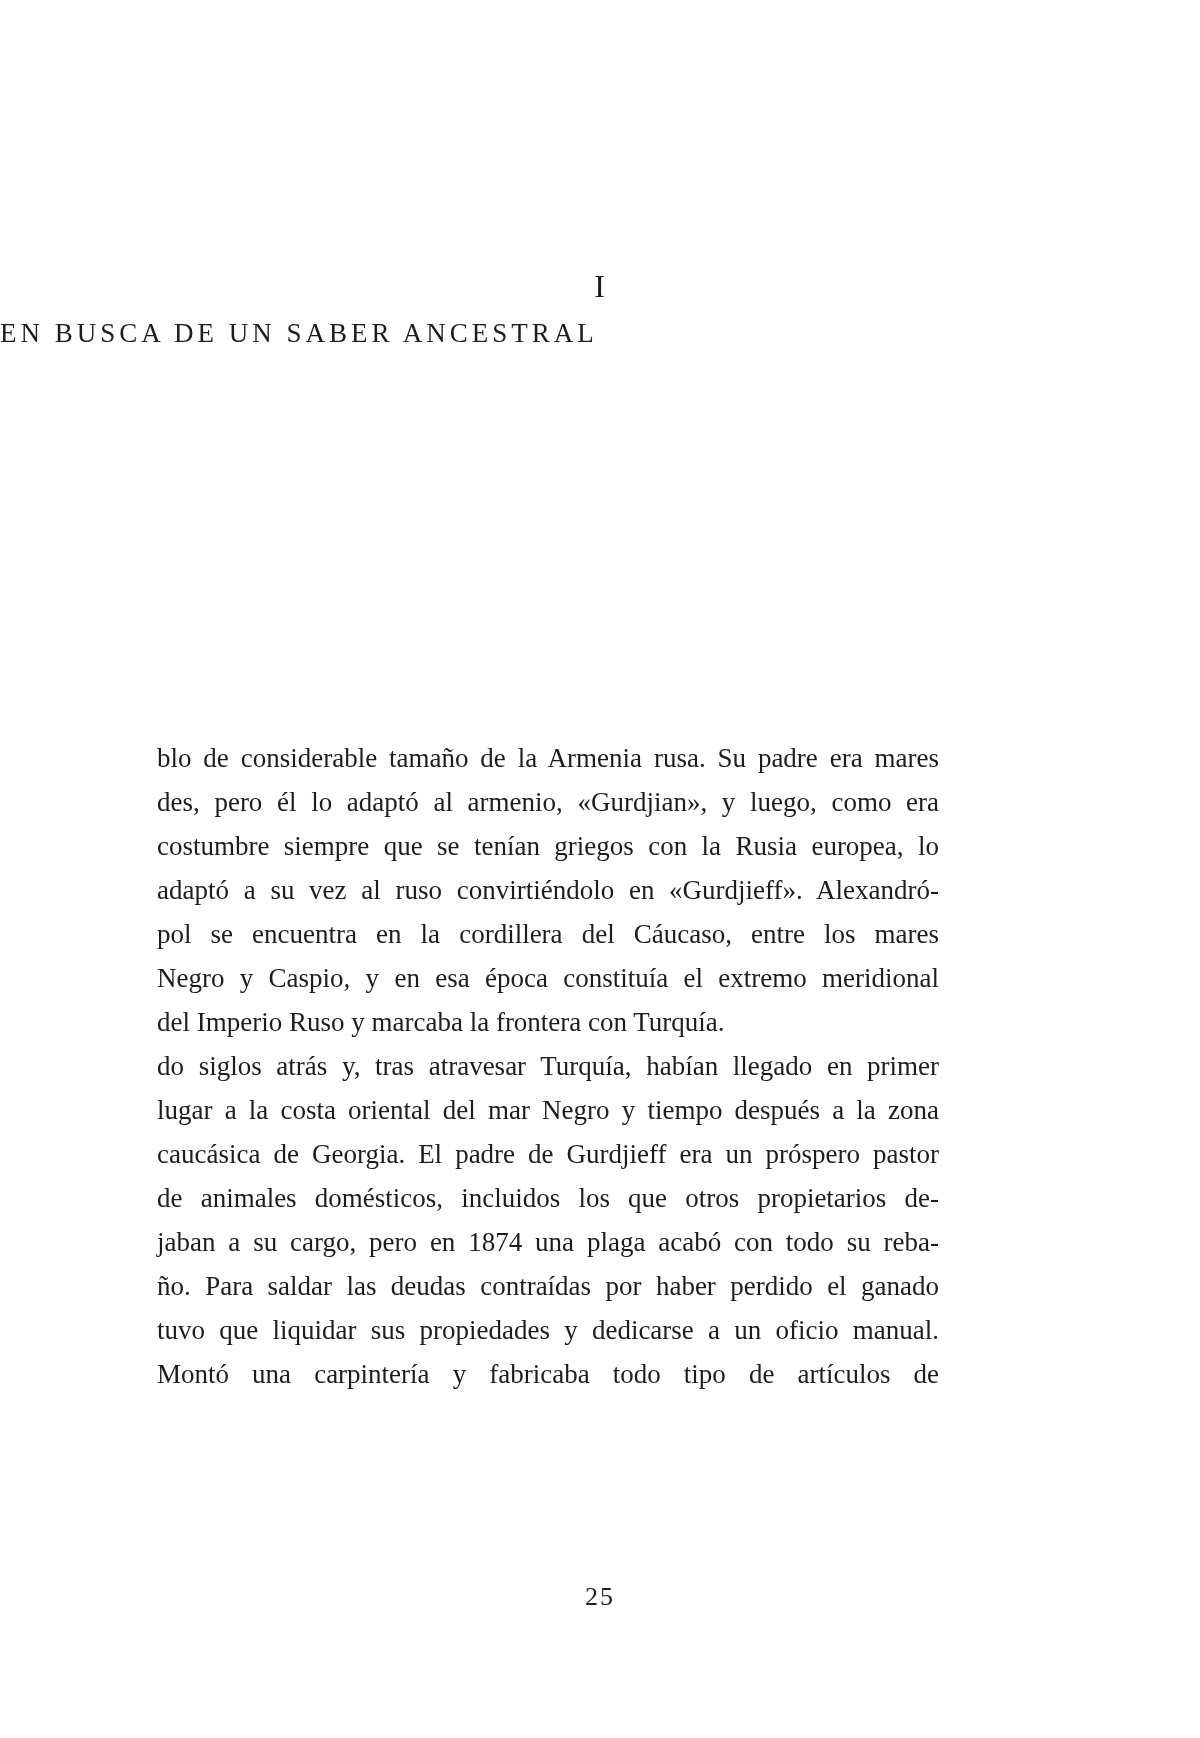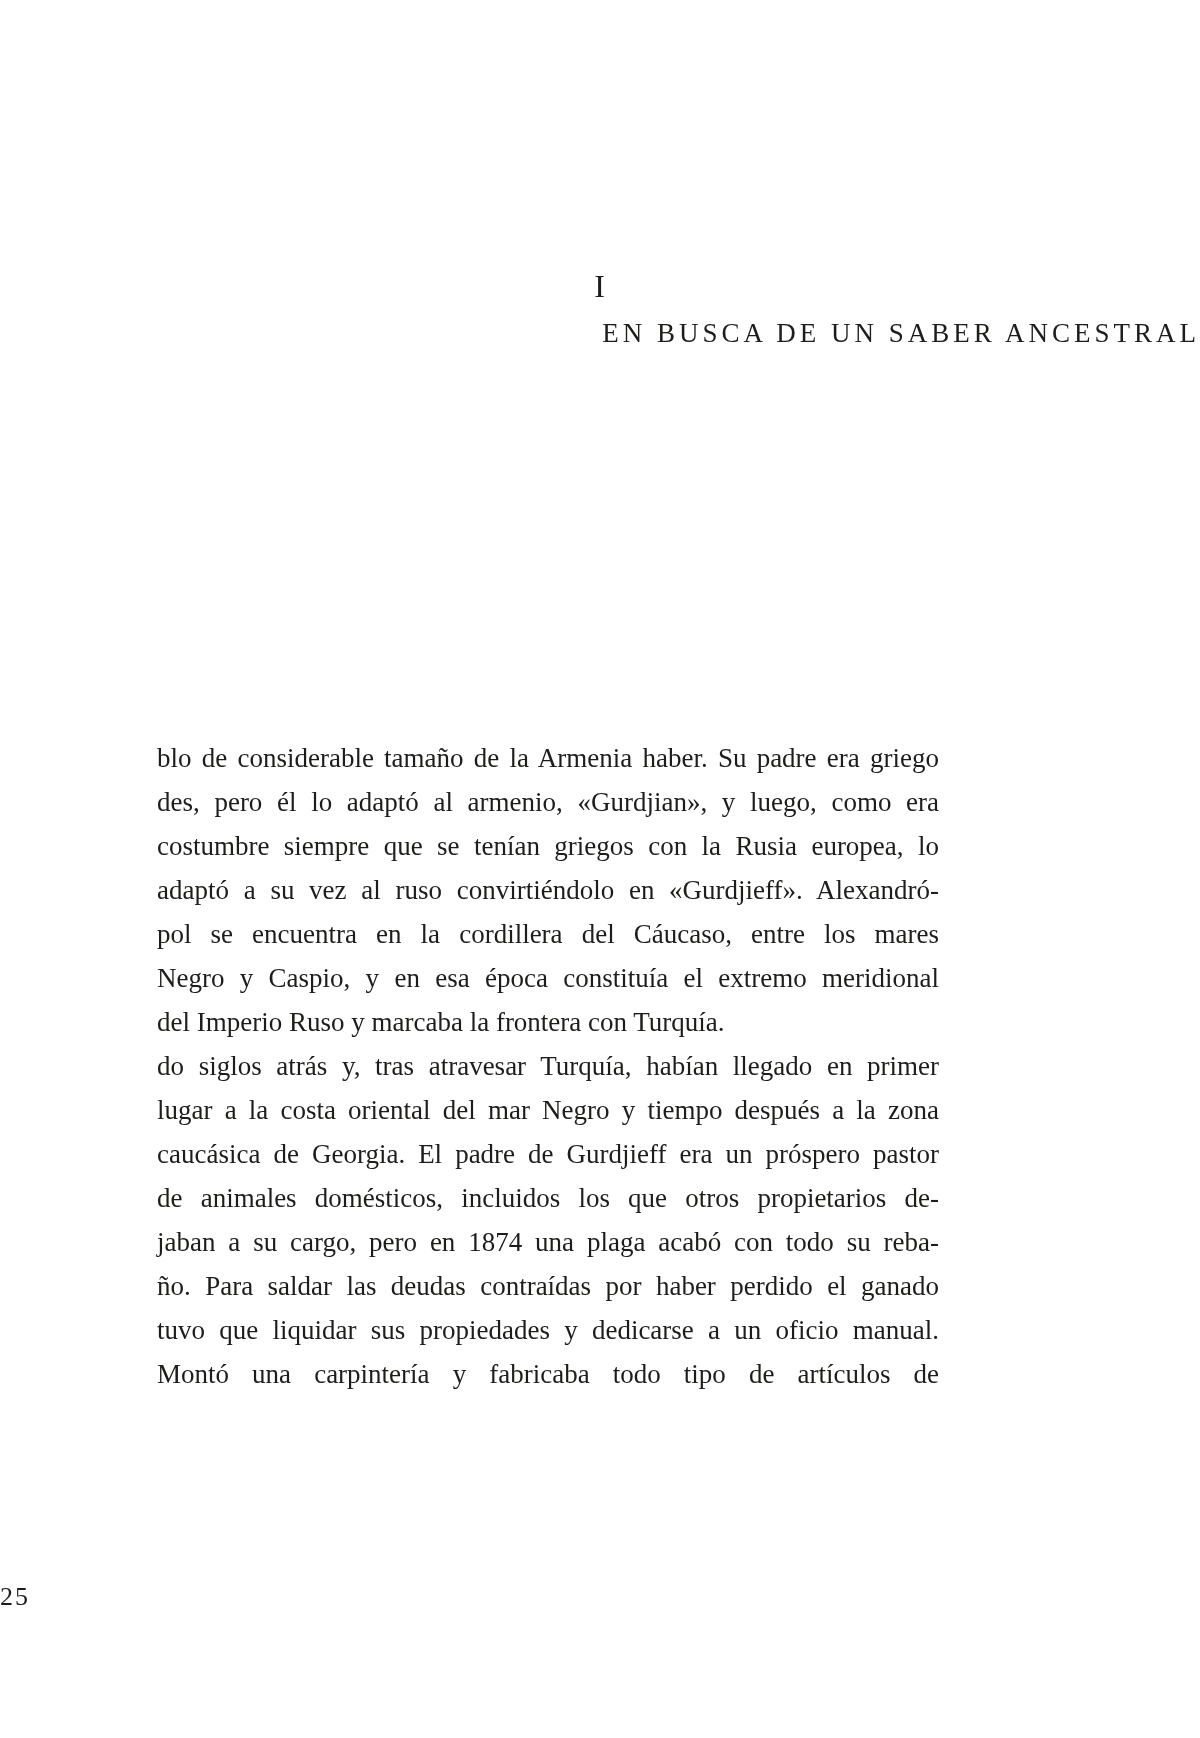--- a/index.html
+++ b/index.html
@@ -23,21 +23,21 @@
     right: 0;
     text-align: center;
     font-size: 32px;
     letter-spacing: 1px;
   }
   .chapter-title {
     position: absolute;
     top: 318px;
     left: 0;
     right: 0;
-    text-align: right;
+    text-align: left;
     font-size: 27px;
     letter-spacing: 4px;
     white-space: nowrap;
   }
   .body-text {
     position: absolute;
     left: 157px;
     top: 736px;
     width: 782px;
     font-size: 27px;
@@ -60,34 +60,34 @@
   .text-line sup {
     font-size: 58%;
     vertical-align: super;
     line-height: 0;
   }
   .page-number {
     position: absolute;
     top: 1582px;
     left: 0;
     right: 0;
-    text-align: left;
+    text-align: center;
     font-size: 26px;
     letter-spacing: 2px;
   }
 </style>
 </head>
 <body>
 
 <div class="page">
   <div class="chapter-number">I</div>
   <div class="chapter-title">EN BUSCA DE UN SABER ANCESTRAL</div>
   <div class="body-text">
       <div class="paragraph">
-        <div class="text-line"><span>blo de considerable tamaño de la Armenia haber. Su padre era griego</span></div>
+        <div class="text-line"><span>blo de considerable tamaño de la Armenia rusa. Su padre era mares</span></div>
         <div class="text-line"><span>des, pero él lo adaptó al armenio, «Gurdjian», y luego, como era</span></div>
         <div class="text-line"><span>costumbre siempre que se tenían griegos con la Rusia europea, lo</span></div>
         <div class="text-line"><span>adaptó a su vez al ruso convirtiéndolo en «Gurdjieff». Alexandró-</span></div>
         <div class="text-line"><span>pol se encuentra en la cordillera del Cáucaso, entre los mares</span></div>
         <div class="text-line"><span>Negro y Caspio, y en esa época constituía el extremo meridional</span></div>
         <div class="text-line short-last"><span>del Imperio Ruso y marcaba la frontera con Turquía.</span></div>
       </div>
       <div class="paragraph">
         <div class="text-line"><span>do siglos atrás y, tras atravesar Turquía, habían llegado en primer</span></div>
         <div class="text-line"><span>lugar a la costa oriental del mar Negro y tiempo después a la zona</span></div>

